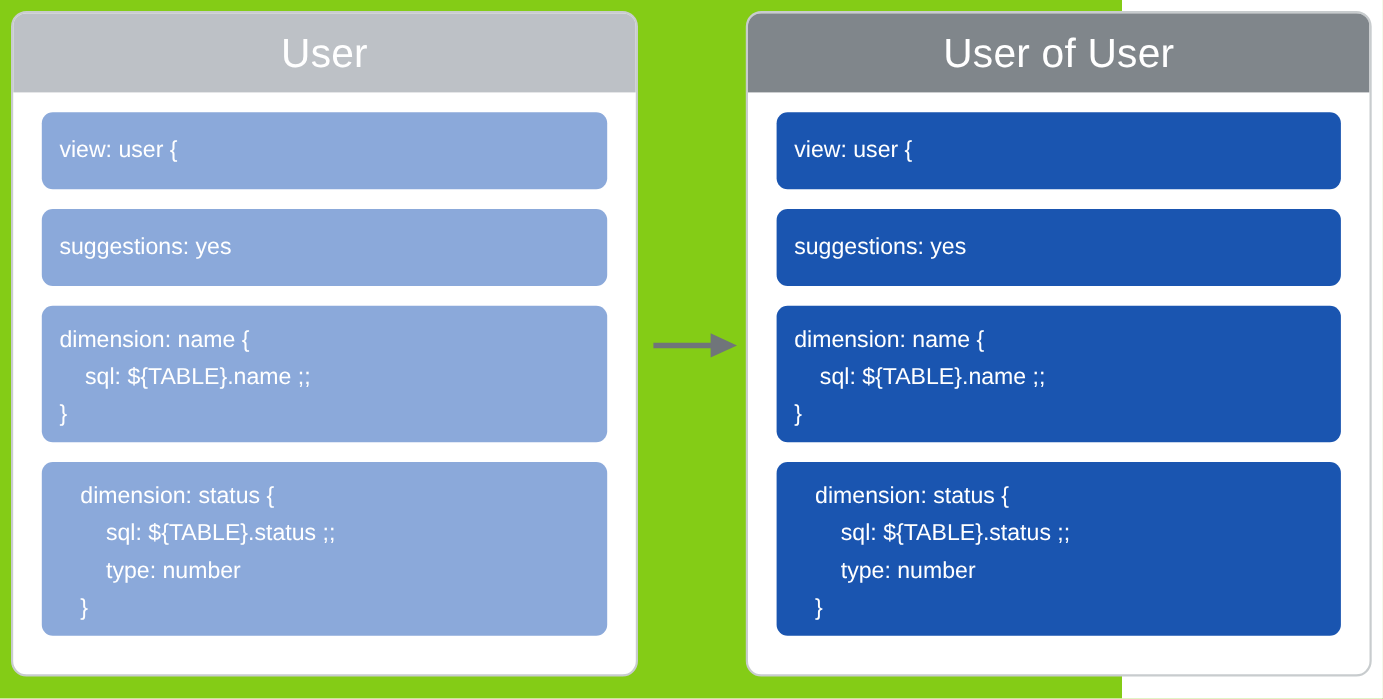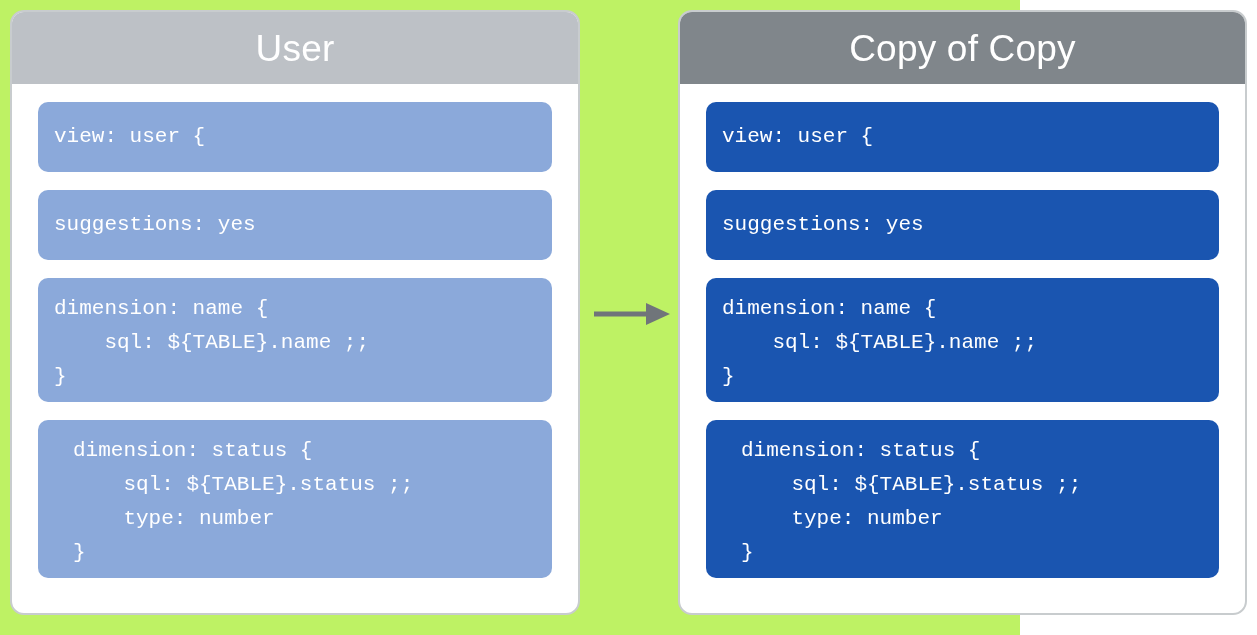--- a/index.html
+++ b/index.html
@@ -11,21 +11,21 @@
     width: 1257px;
     height: 635px;
     font-family: "Liberation Sans", sans-serif;
     overflow: hidden;
   }
 
   .canvas {
     position: relative;
     width: 1020px;
     height: 635px;
-    background: #bef264;
+    background: #84cc16;
   }
 
   
   .panel {
     position: absolute;
     top: 10px;
     height: 605px;
     background: #ffffff;
     border: 2px solid #c8ccce;
     border-radius: 14px;
@@ -64,21 +64,21 @@
     display: flex;
     flex-direction: column;
     gap: 18px;
   }
 
   
   .code-block {
     border-radius: 10px;
     padding: 14px 16px 14px 16px;
     box-sizing: border-box;
-    font-family: Liberation Mono, monospace;
+    font-family: Liberation Sans, sans-serif;
     font-size: 21px;
     line-height: 34px;
     color: #ffffff;
     white-space: pre;
     overflow: hidden;
   }
   .panel-source .code-block { background: #8ba9da; }
   .panel-copy   .code-block { background: #1a55b0; }
 
   .code-block.lines-1 { height: 70px; display: flex; align-items: center; }
@@ -118,21 +118,21 @@
 
   <div class="arrow">
     <svg width="80" height="32" viewBox="0 0 80 32">
       <line x1="2" y1="16" x2="58" y2="16" stroke="#70757a" stroke-width="5"></line>
       <polygon points="54,5 78,16 54,27" fill="#70757a"></polygon>
     </svg>
   </div>
 
   <div class="panel panel-copy">
     <div class="panel-header">
-      <div class="panel-title">Copy of Copy</div>
+      <div class="panel-title">User of User</div>
     </div>
     <div class="panel-body">
       <div class="code-block lines-1">view: user {</div>
       <div class="code-block lines-1">suggestions: yes</div>
       <div class="code-block lines-3">dimension: name {
     sql: ${TABLE}.name ;;
 }</div>
       <div class="code-block lines-4">dimension: status {
     sql: ${TABLE}.status ;;
     type: number

